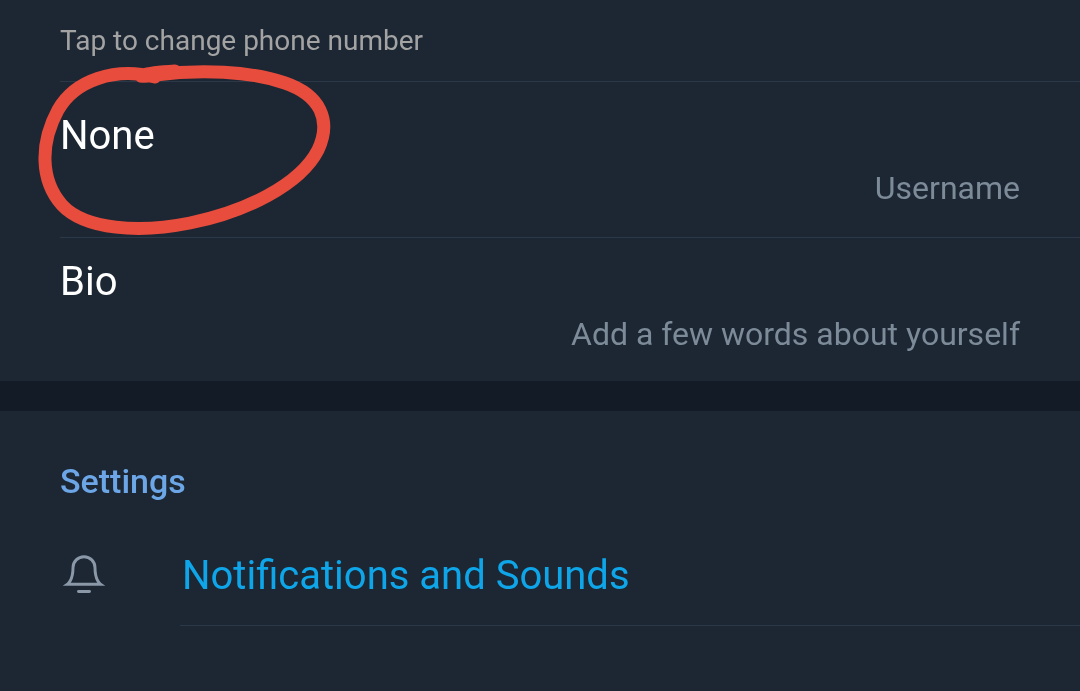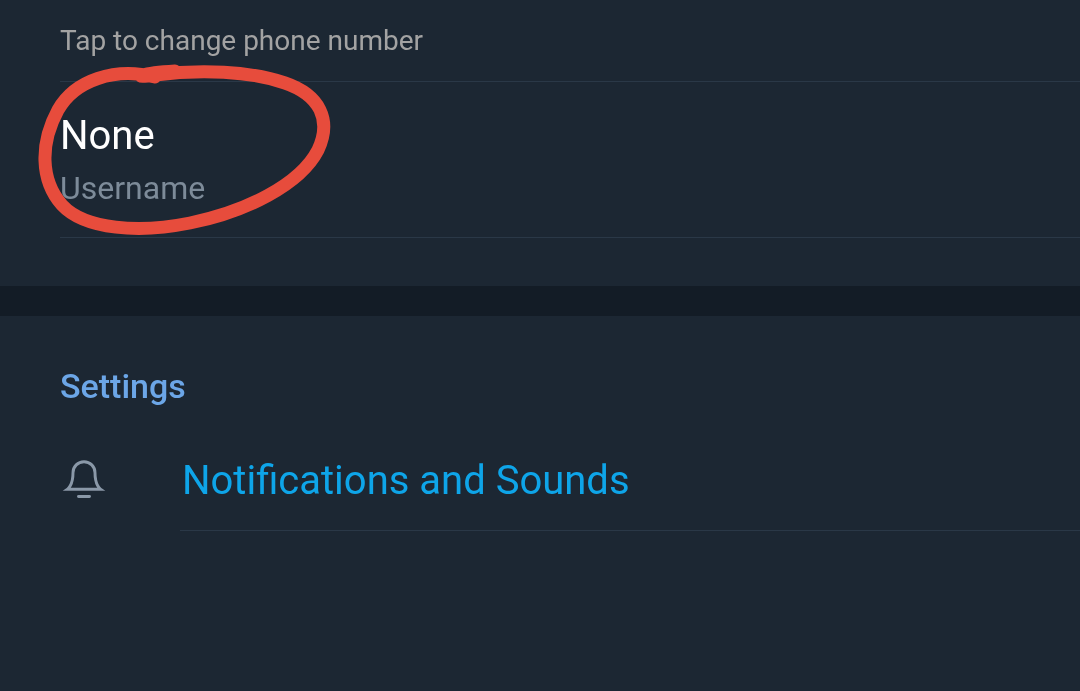--- a/index.html
+++ b/index.html
@@ -35,20 +35,21 @@
     }
     .primary-text {
       color: #ffffff;
       font-size: 40px;
       font-weight: 400;
       margin-bottom: 10px;
     }
     .secondary-text {
       color: #7d8b99;
       font-size: 32px;
+      text-align: right;
     }
     .bio-row {
       padding-top: 20px;
       padding-bottom: 28px;
     }
     .gap {
       height: 30px;
       background-color: #131c26;
     }
     .section-header {
@@ -99,20 +100,22 @@
 <div class="divider"></div>
 
 <div class="row username-row">
   <div class="primary-text">None</div>
   <div class="secondary-text">Username</div>
 </div>
 
 <div class="divider"></div>
 
 <div class="row bio-row">
+  <div class="primary-text">Bio</div>
+  <div class="secondary-text">Add a few words about yourself</div>
 </div>
 
 <div class="gap"></div>
 
 <div class="section-header">Settings</div>
 
 <div class="settings-item">
   <div class="settings-icon">
     <svg viewBox="0 0 24 24" width="44" height="44" fill="none" stroke="#8a98a8" stroke-width="1.6">
       <path d="M18 8a6 6 0 0 0-12 0c0 7-3 9-3 9h18s-3-2-3-9"></path>

